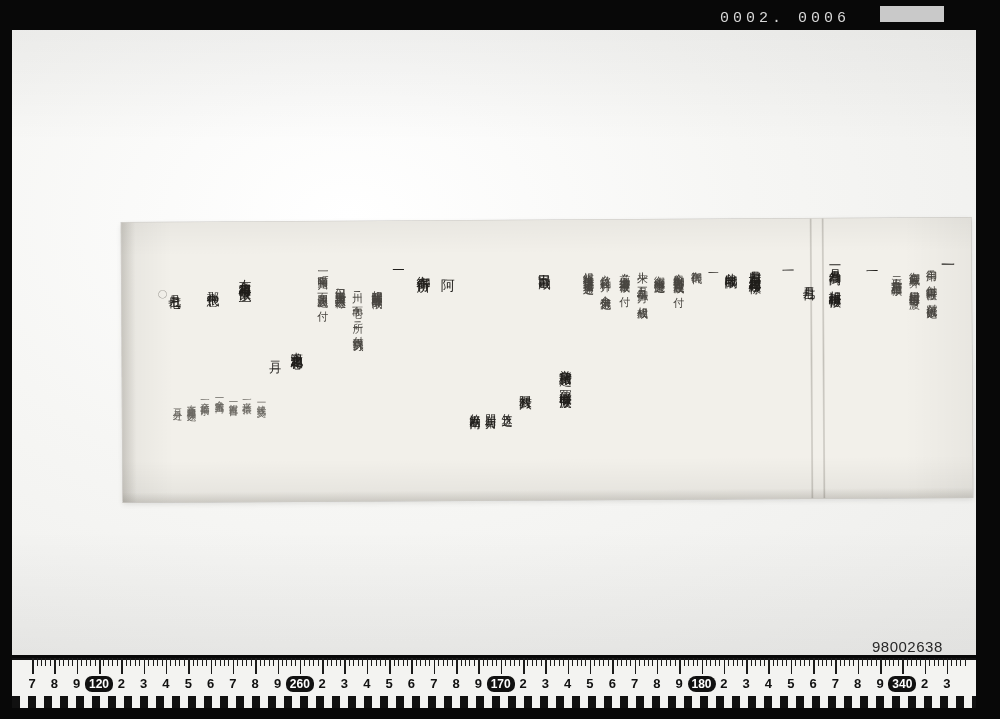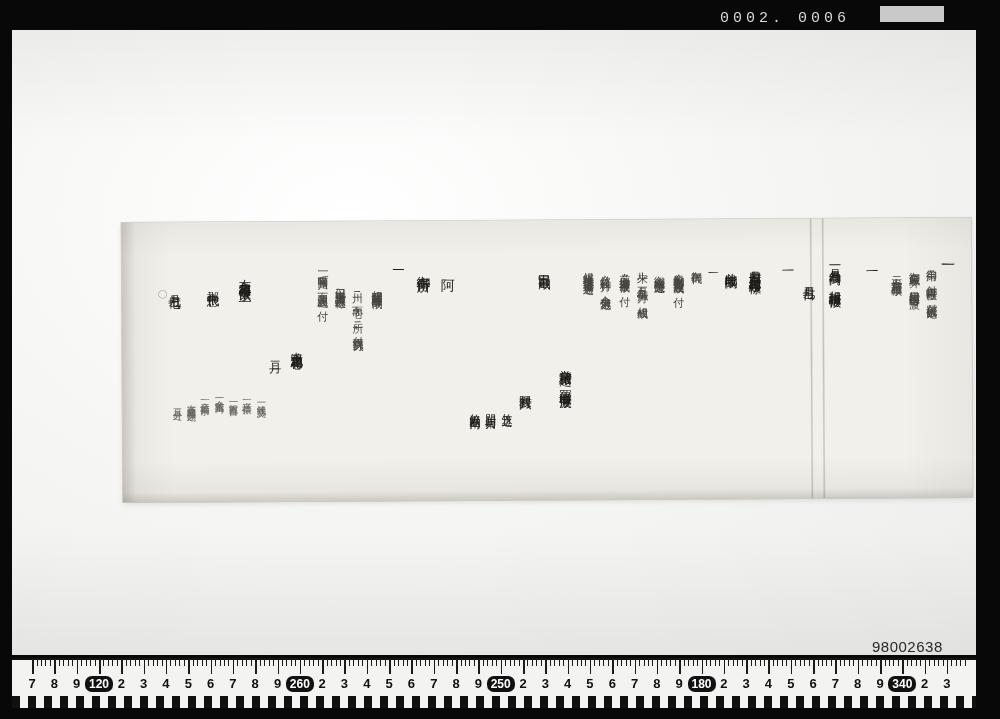--- a/index.html
+++ b/index.html
@@ -497,30 +497,30 @@
         <div class="rn" style="left: 265.546px;">9</div>
         <div class="rn decade" style="left: 287.861px;">260</div>
         <div class="rn" style="left: 310.176px;">2</div>
         <div class="rn" style="left: 332.491px;">3</div>
         <div class="rn" style="left: 354.806px;">4</div>
         <div class="rn" style="left: 377.12px;">5</div>
         <div class="rn" style="left: 399.435px;">6</div>
         <div class="rn" style="left: 421.75px;">7</div>
         <div class="rn" style="left: 444.065px;">8</div>
         <div class="rn" style="left: 466.38px;">9</div>
-        <div class="rn decade" style="left: 488.694px;">250</div>
+        <div class="rn decade" style="left: 488.694px;">170</div>
         <div class="rn" style="left: 511.009px;">2</div>
         <div class="rn" style="left: 533.324px;">3</div>
         <div class="rn" style="left: 555.639px;">4</div>
         <div class="rn" style="left: 577.954px;">5</div>
         <div class="rn" style="left: 600.269px;">6</div>
         <div class="rn" style="left: 622.583px;">7</div>
         <div class="rn" style="left: 644.898px;">8</div>
         <div class="rn" style="left: 667.213px;">9</div>
-        <div class="rn decade" style="left: 689.528px;">180</div>
+        <div class="rn decade" style="left: 689.528px; border-radius: 8px;">180</div>
         <div class="rn" style="left: 711.843px;">2</div>
         <div class="rn" style="left: 734.157px;">3</div>
         <div class="rn" style="left: 756.472px;">4</div>
         <div class="rn" style="left: 778.787px;">5</div>
         <div class="rn" style="left: 801.102px;">6</div>
         <div class="rn" style="left: 823.417px;">7</div>
         <div class="rn" style="left: 845.731px;">8</div>
         <div class="rn" style="left: 868.046px;">9</div>
         <div class="rn decade" style="left: 890.361px;">340</div>
         <div class="rn" style="left: 912.676px;">2</div>

